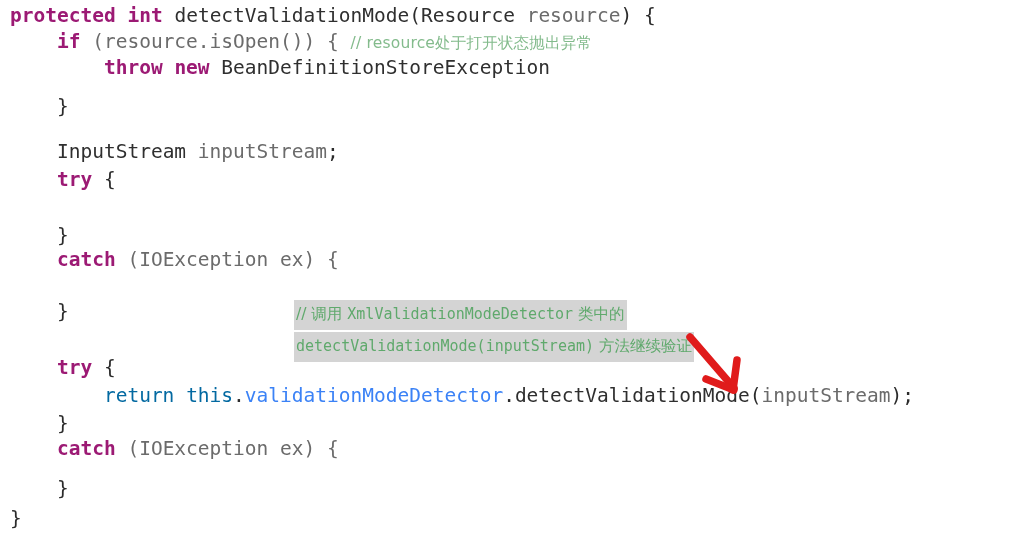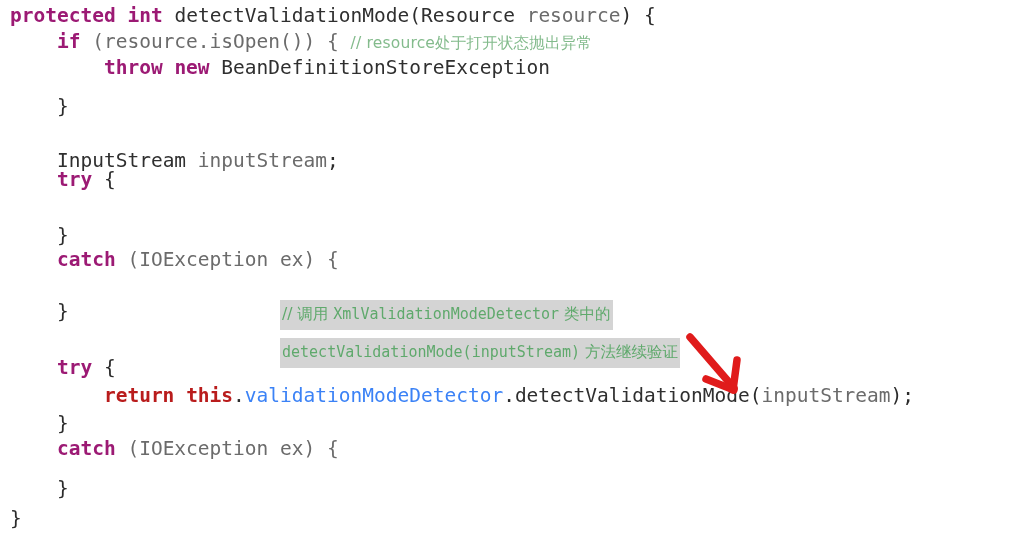--- a/index.html
+++ b/index.html
@@ -29,22 +29,22 @@
     line-height: 26px;
     letter-spacing: 0px;
     color: #3a3a3a;
   }
   .tok { white-space: pre; }
   .kw {
     color: #9c1a74;
     font-weight: bold;
   }
   .kw-dark {
-    color: #b91c1c;
-    font-weight: bold;
+    color: #0369a1;
+    font-weight: normal;
   }
   .type {
     color: #2f2f2f;
   }
   .ident {
     color: #6b6b6b;
   }
   .plain {
     color: #2b2b2b;
   }
@@ -57,36 +57,36 @@
   .comment {
     color: #83bb8c;
     font-family: "DejaVu Sans", "Liberation Sans", sans-serif;
     font-size: 15.5px;
     font-weight: normal;
     letter-spacing: 0.2px;
   }
   
   .annot-wrap {
     position: absolute;
-    left: 280px;
+    left: 294px;
     top: 300px;
     font-family: "DejaVu Sans", "Liberation Sans", sans-serif;
     font-size: 15.5px;
     line-height: 25px;
   }
   .annot-line {
     display: block;
     background: #d4d4d4;
     color: #5fa96c;
     white-space: pre;
     padding: 2px 2px 3px 2px;
     width: max-content;
   }
   .annot-line.l1 { margin-bottom: 0px; }
-  .annot-line.l2 { margin-top: 8px; }
+  .annot-line.l2 { margin-top: 2px; }
   .annot-mono {
     font-family: "DejaVu Sans Mono", "Liberation Mono", monospace;
     font-size: 15px;
     color: #5fa96c;
   }
   .annot-cjk {
     font-family: "DejaVu Sans", "Liberation Sans", sans-serif;
     color: #5fa96c;
   }
   
@@ -105,21 +105,21 @@
 <div id="code-canvas">
 
   <div class="code-line" style="top:3px;"><span class="tok kw">protected</span><span class="tok plain"> </span><span class="tok kw">int</span><span class="tok plain"> </span><span class="tok type">detectValidationMode</span><span class="tok punc">(</span><span class="tok type">Resource</span><span class="tok plain"> </span><span class="tok ident">resource</span><span class="tok punc">) {</span></div>
 
   <div class="code-line" style="top:55px;"><span class="tok plain">        </span><span class="tok kw">throw</span><span class="tok plain"> </span><span class="tok kw">new</span><span class="tok plain"> </span><span class="tok type">BeanDefinitionStoreException</span></div>
 
   <div class="code-line" style="top:29px;"><span class="tok plain">    </span><span class="tok kw">if</span><span class="tok ident"> (resource.isOpen()) { </span><span class="tok comment">// resource处于打开状态抛出异常</span></div>
 
   <div class="code-line" style="top:94px;"><span class="tok plain">    </span><span class="tok punc">}</span></div>
 
-  <div class="code-line" style="top:148px;"><span class="tok plain">    </span><span class="tok type">InputStream</span><span class="tok plain"> </span><span class="tok ident">inputStream</span><span class="tok punc">;</span></div>
+  <div class="code-line" style="top:139px;"><span class="tok plain">    </span><span class="tok type">InputStream</span><span class="tok plain"> </span><span class="tok ident">inputStream</span><span class="tok punc">;</span></div>
 
   <div class="code-line" style="top:167px;"><span class="tok plain">    </span><span class="tok kw">try</span><span class="tok punc"> {</span></div>
 
 
   <div class="code-line" style="top:223px;"><span class="tok plain">    </span><span class="tok punc">}</span></div>
 
   <div class="code-line" style="top:247px;"><span class="tok plain">    </span><span class="tok kw">catch</span><span class="tok ident"> (IOException ex) {</span></div>
 
   <div class="code-line" style="top:299px;"><span class="tok plain">    </span><span class="tok punc">}</span></div>
 

